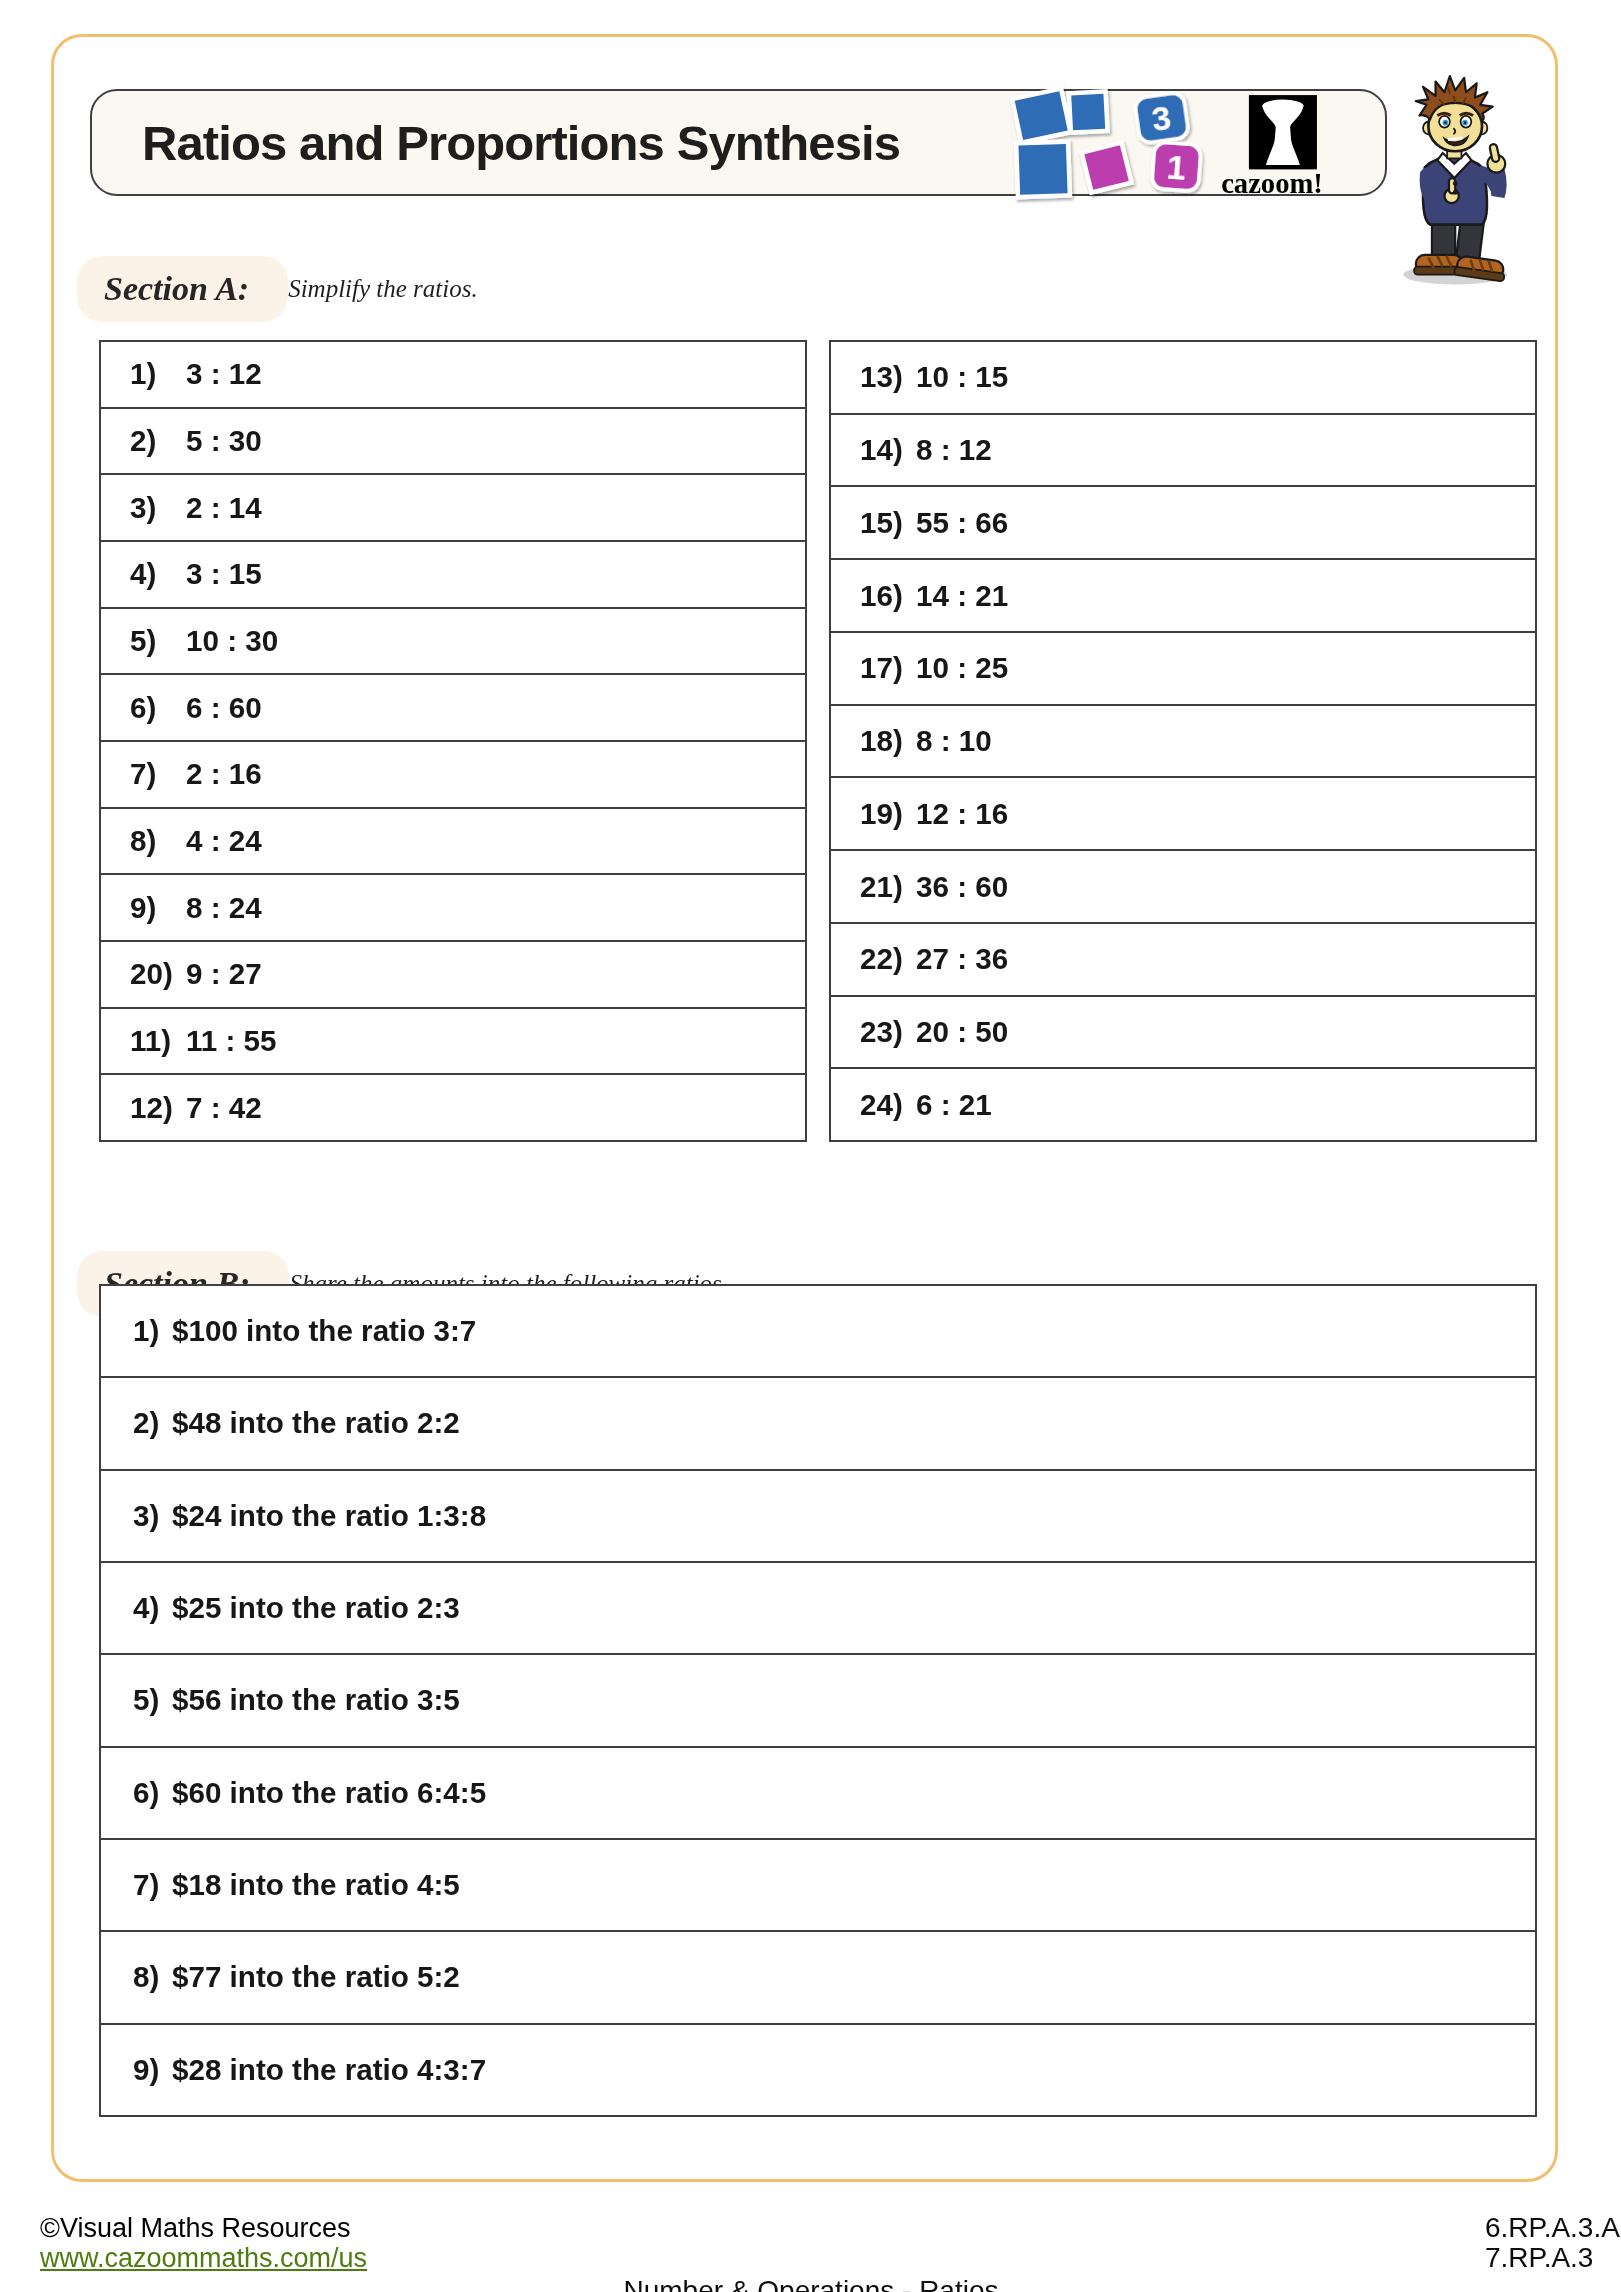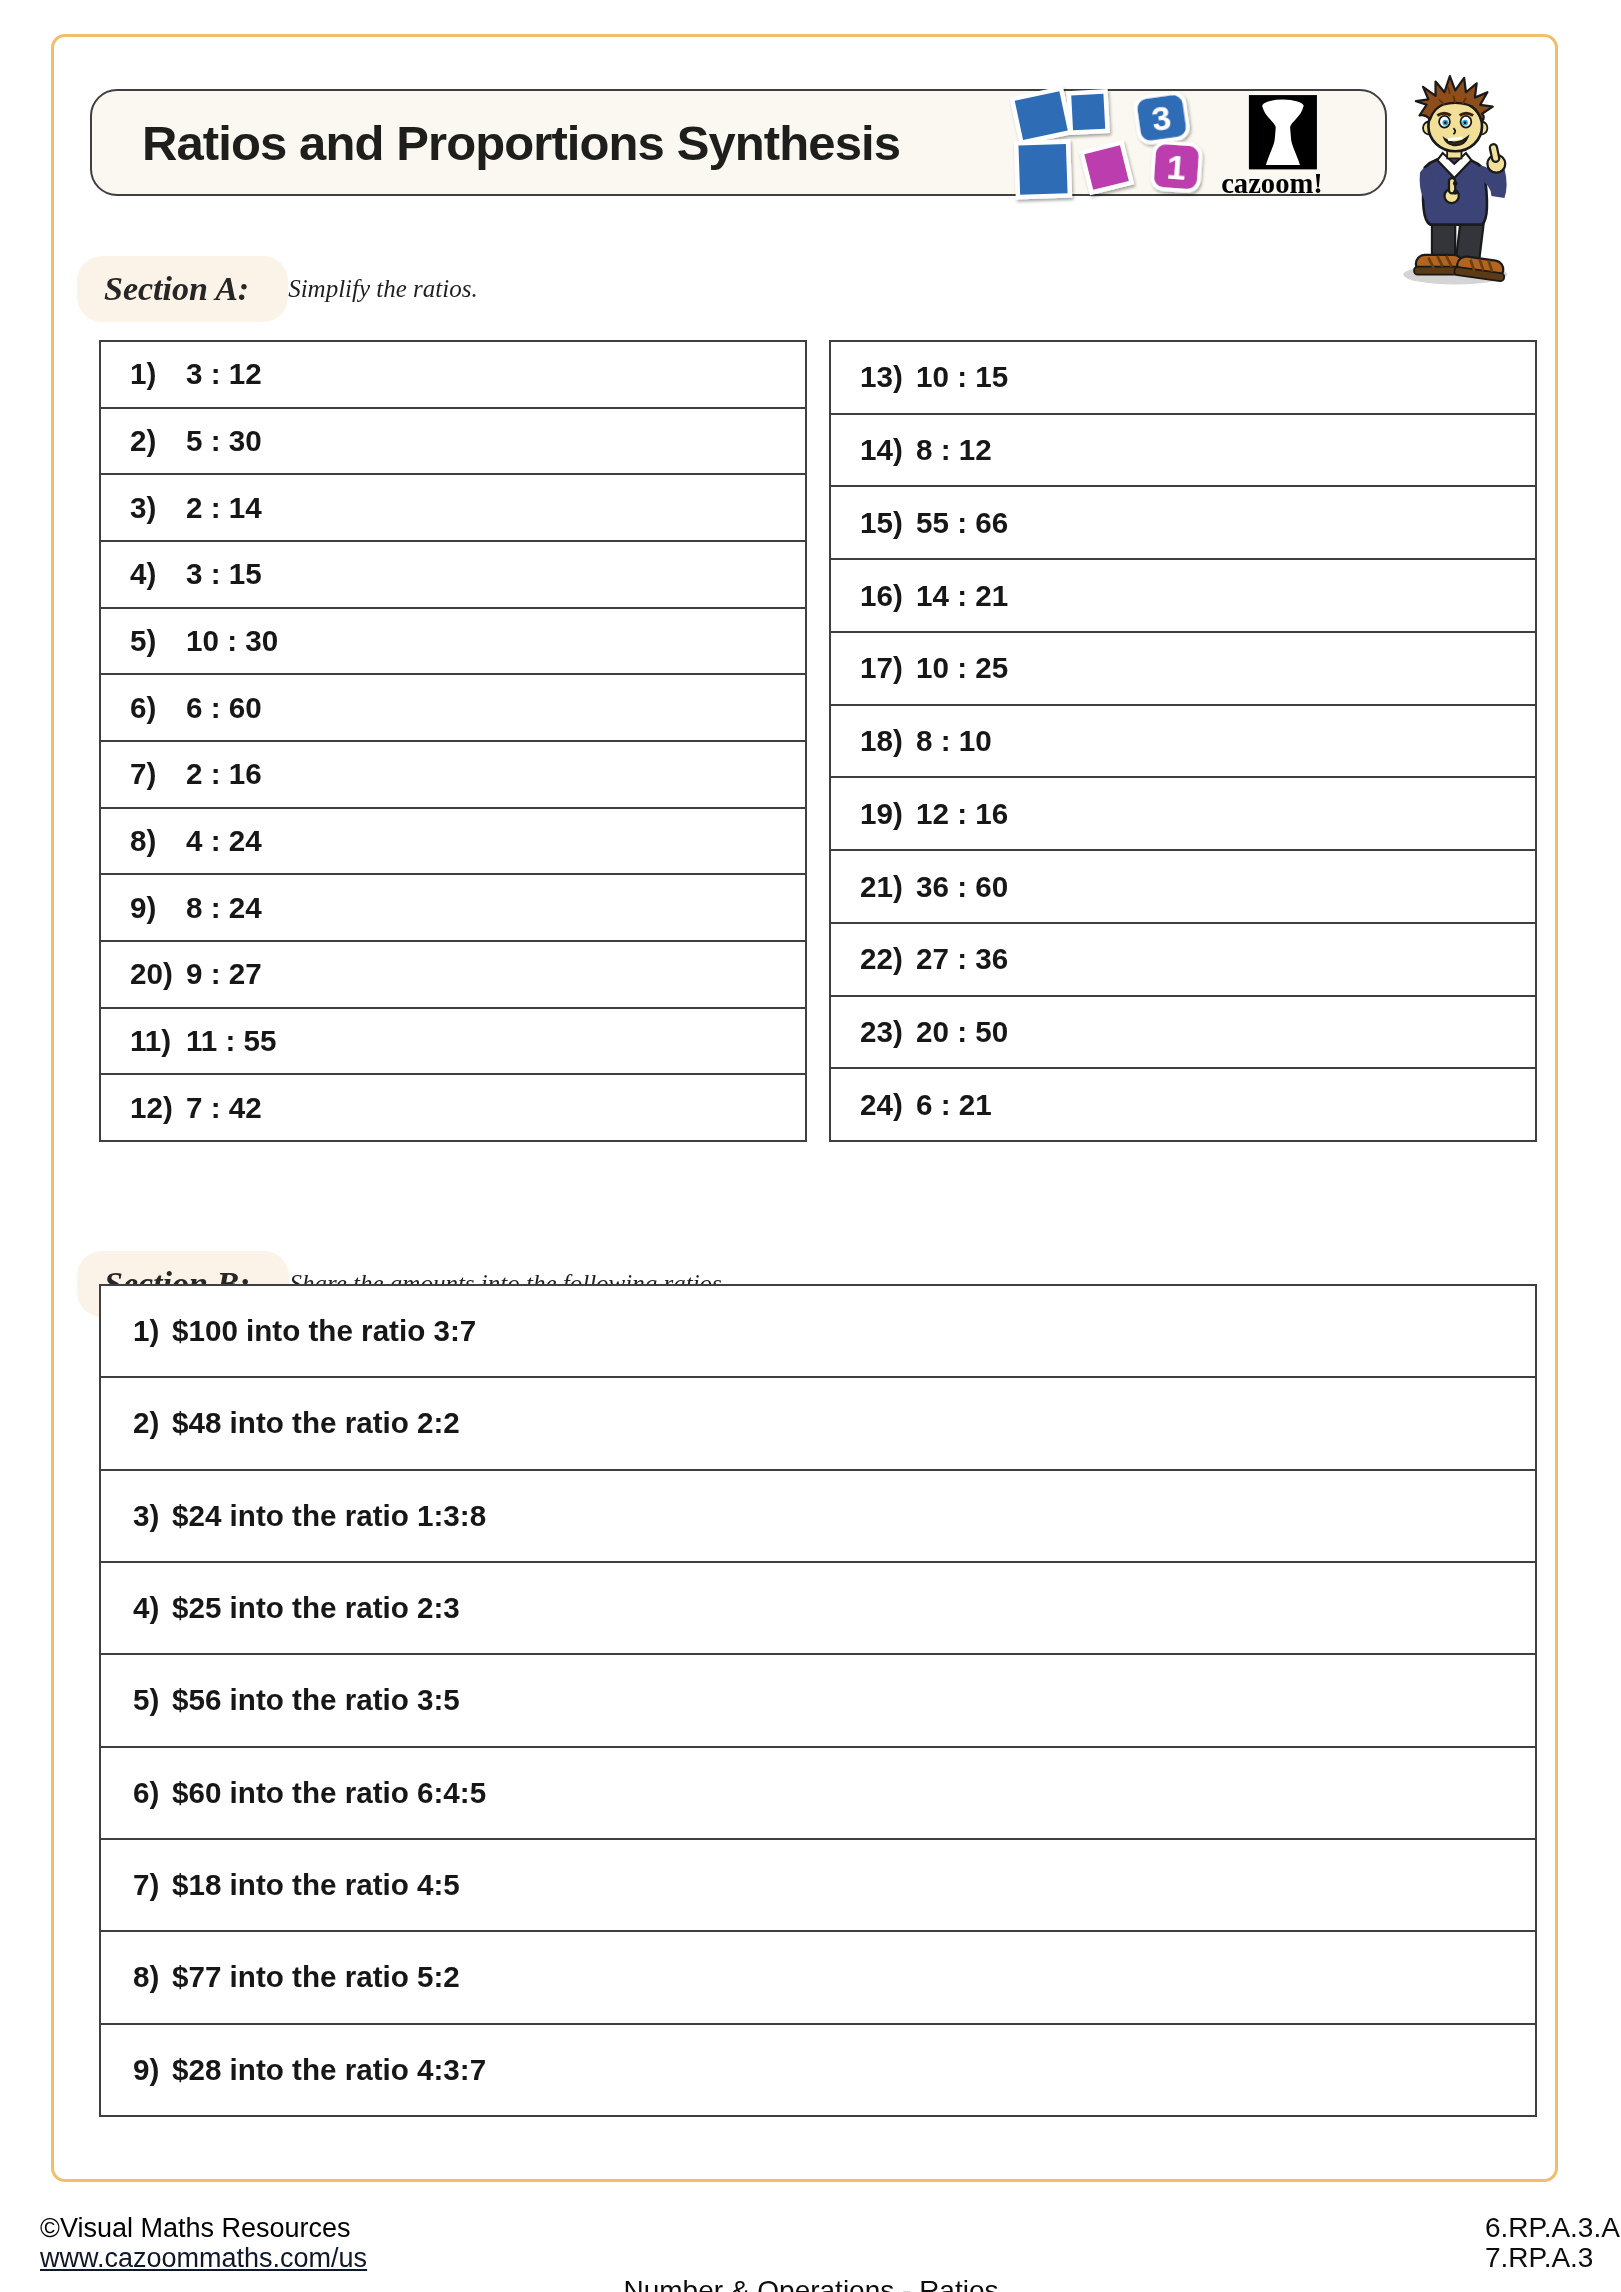--- a/index.html
+++ b/index.html
@@ -1,21 +1,21 @@
 <!DOCTYPE html>
 <html style="font-size:14.3px"><head>
 <meta charset="utf-8">
 <style>
   html,body{margin:0;padding:0;background:#ffffff;}
   #page{position:relative;width:1622px;height:2293px;background:#ffffff;overflow:hidden;
         font-family:"Liberation Sans",sans-serif;}
 
   
   .frame{position:absolute;left:51px;top:34px;width:1507px;height:2148px;box-sizing:border-box;
-         border:3.6px solid #F2BE6B;border-radius:14px;background:#ffffff;}
+         border:3.6px solid #F2BE6B;border-radius:31px;background:#ffffff;}
 
   
   .header-box{position:absolute;left:36px;top:52px;width:1297px;height:107px;box-sizing:border-box;
               background:#FAF8F0;border:2.7px solid #3F3F3F;border-radius:27px;}
   .page-title{position:absolute;left:50px;top:50%;transform:translateY(-50%);
               font-size:49px;font-weight:bold;color:#1E1E1C;letter-spacing:-0.9px;white-space:nowrap;}
   .logo{position:absolute;right:43px;top:-5.4px;width:333px;height:122px;}
 
   .mascot{position:absolute;left:1344px;top:23px;width:118px;height:229px;}
 
@@ -41,21 +41,21 @@
   .num{width:56px;font-size:29.6px;font-weight:bold;color:#171717;}
   .val{font-size:29.6px;font-weight:bold;color:#171717;}
 
   
   #colB{left:45px;top:1247px;width:1438px;height:833px;}
   #colB .row{padding-left:32px;}
   #colB .num{width:39px;}
 
   
   .footer-left{position:absolute;left:40px;top:2213px;font-size:27px;color:#000;line-height:30px;}
-  .footer-link{color:#0f172a;text-decoration:underline;display:inline-block;}
+  .footer-link{color:#4d7c0f;text-decoration:underline;display:inline-block;}
   .footer-center{position:absolute;left:0;width:1622px;top:2235px;text-align:center;
                  font-size:28px;color:#0D0D0D;margin-top:40px;}
   .footer-right{position:absolute;left:1485px;top:2213px;font-size:28px;color:#0D0D0D;line-height:30px;}
 </style>
 </head>
 <body>
 
 <div id="page">
   <div class="frame">
 

